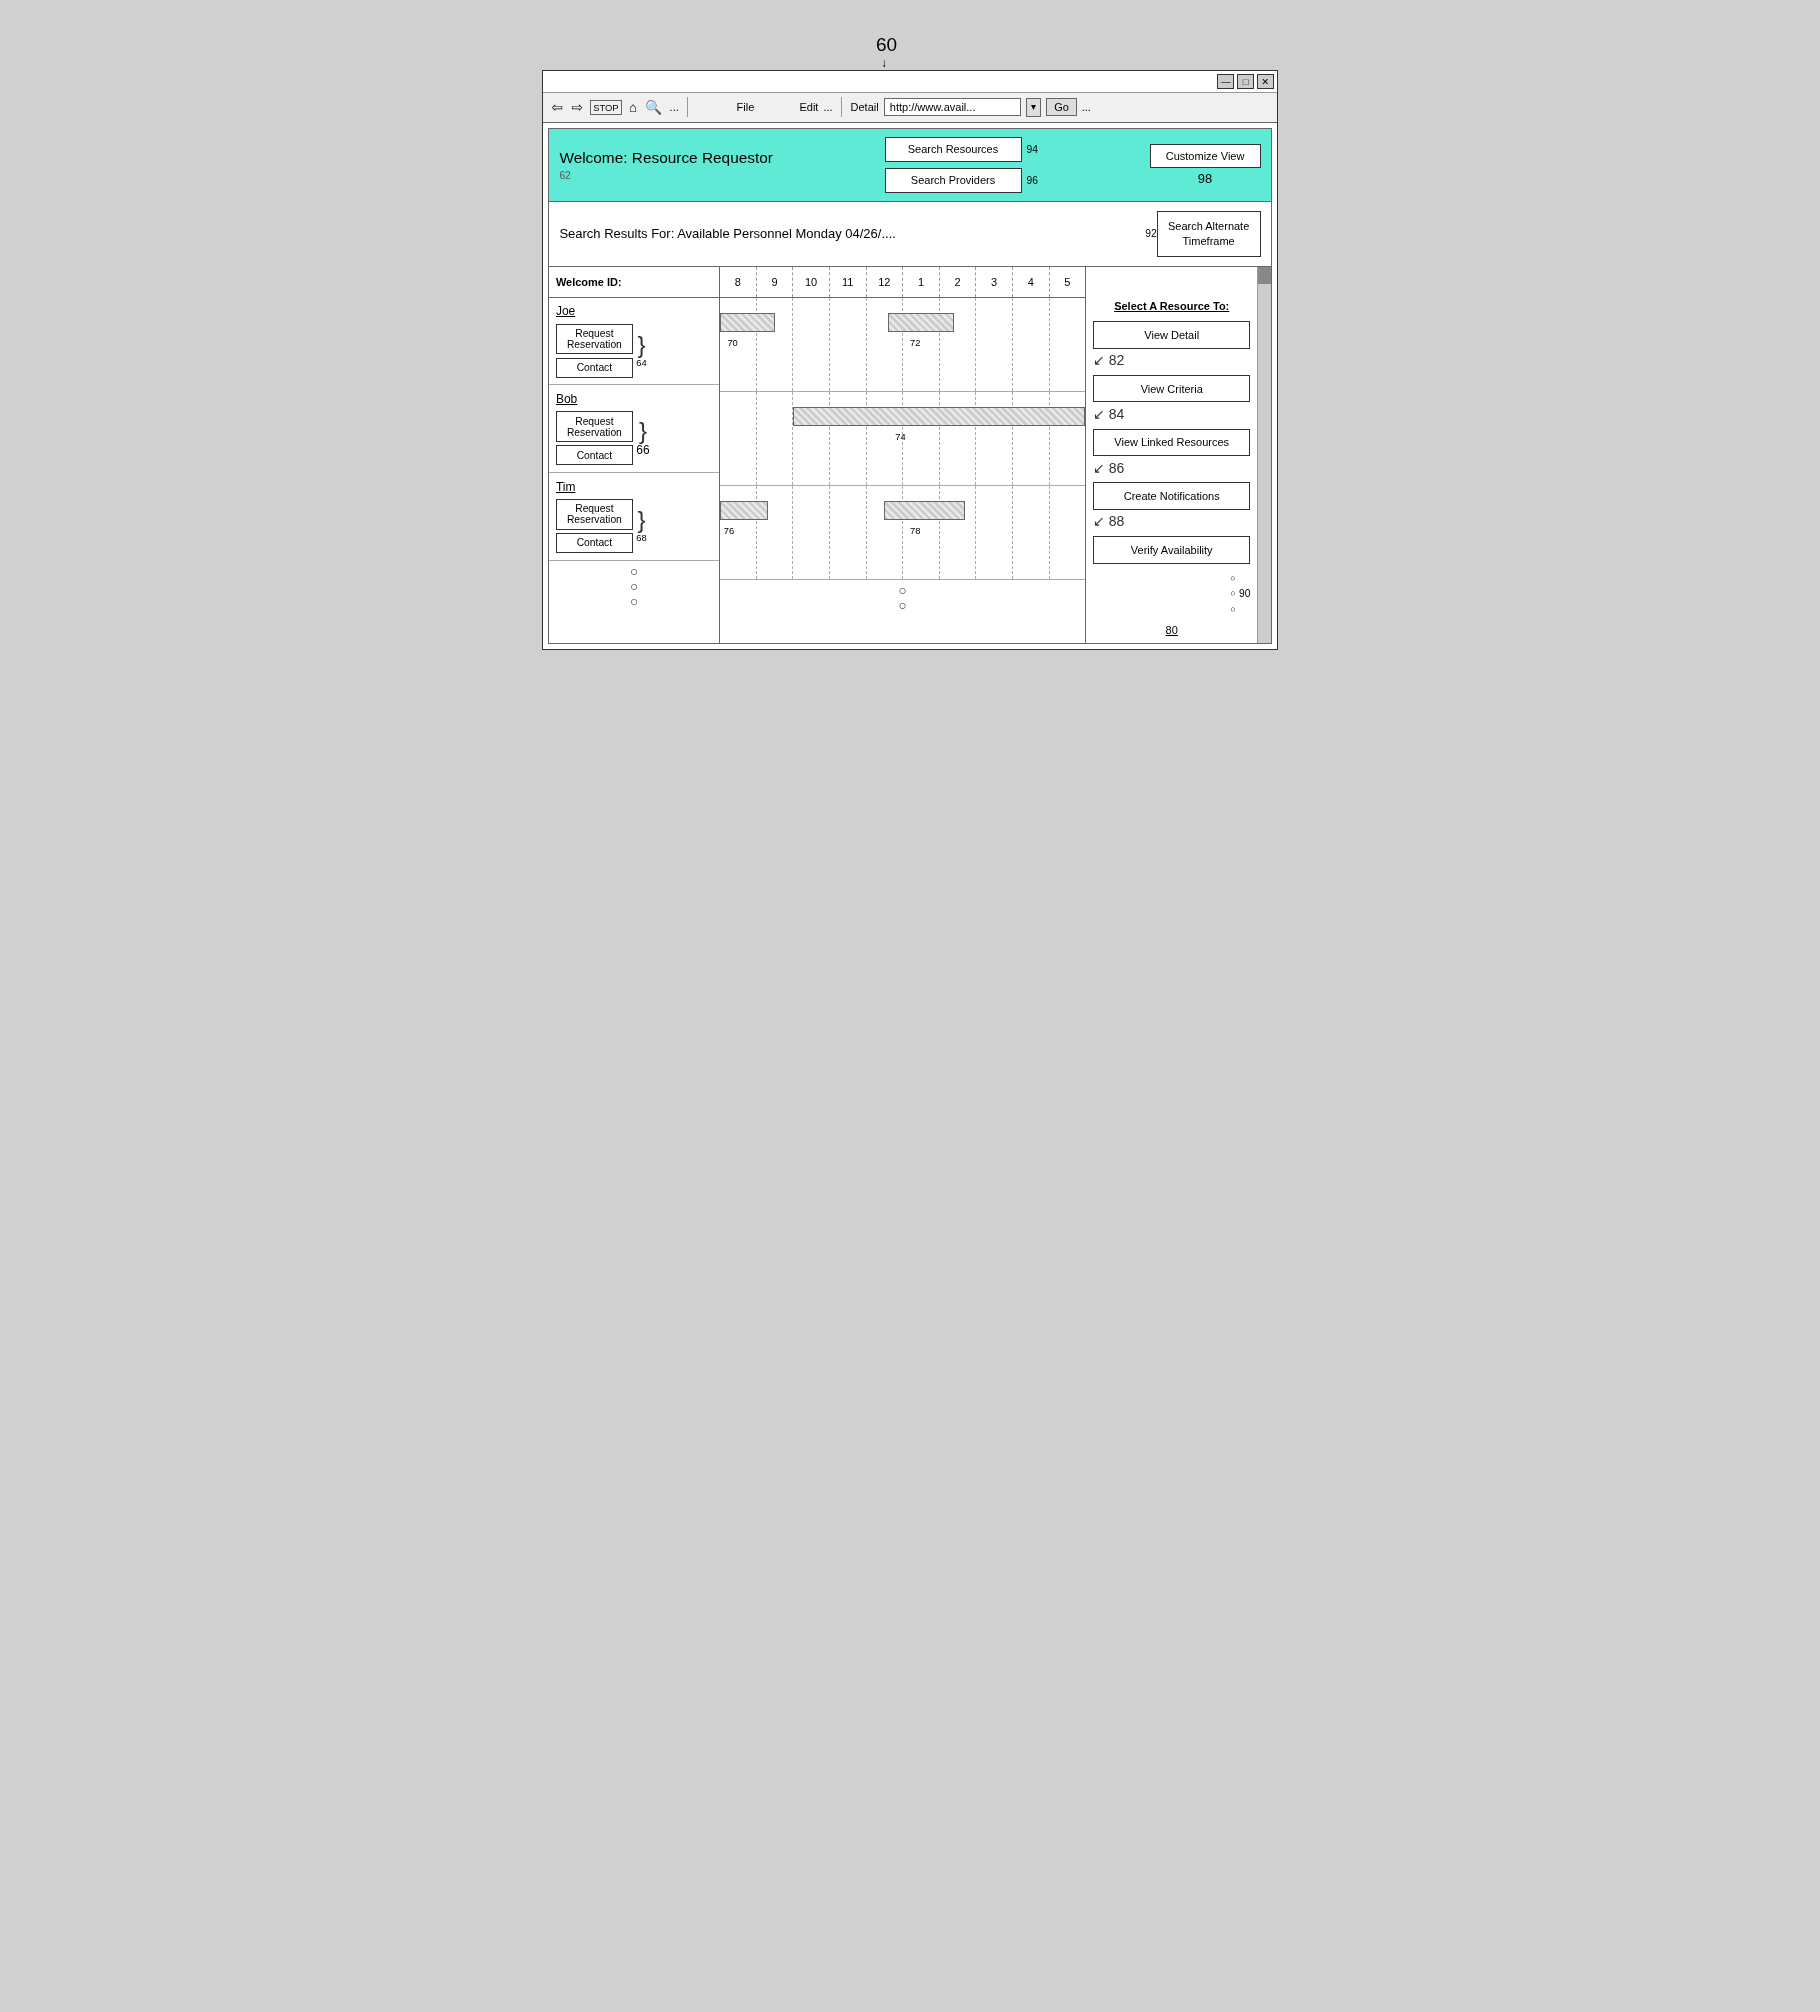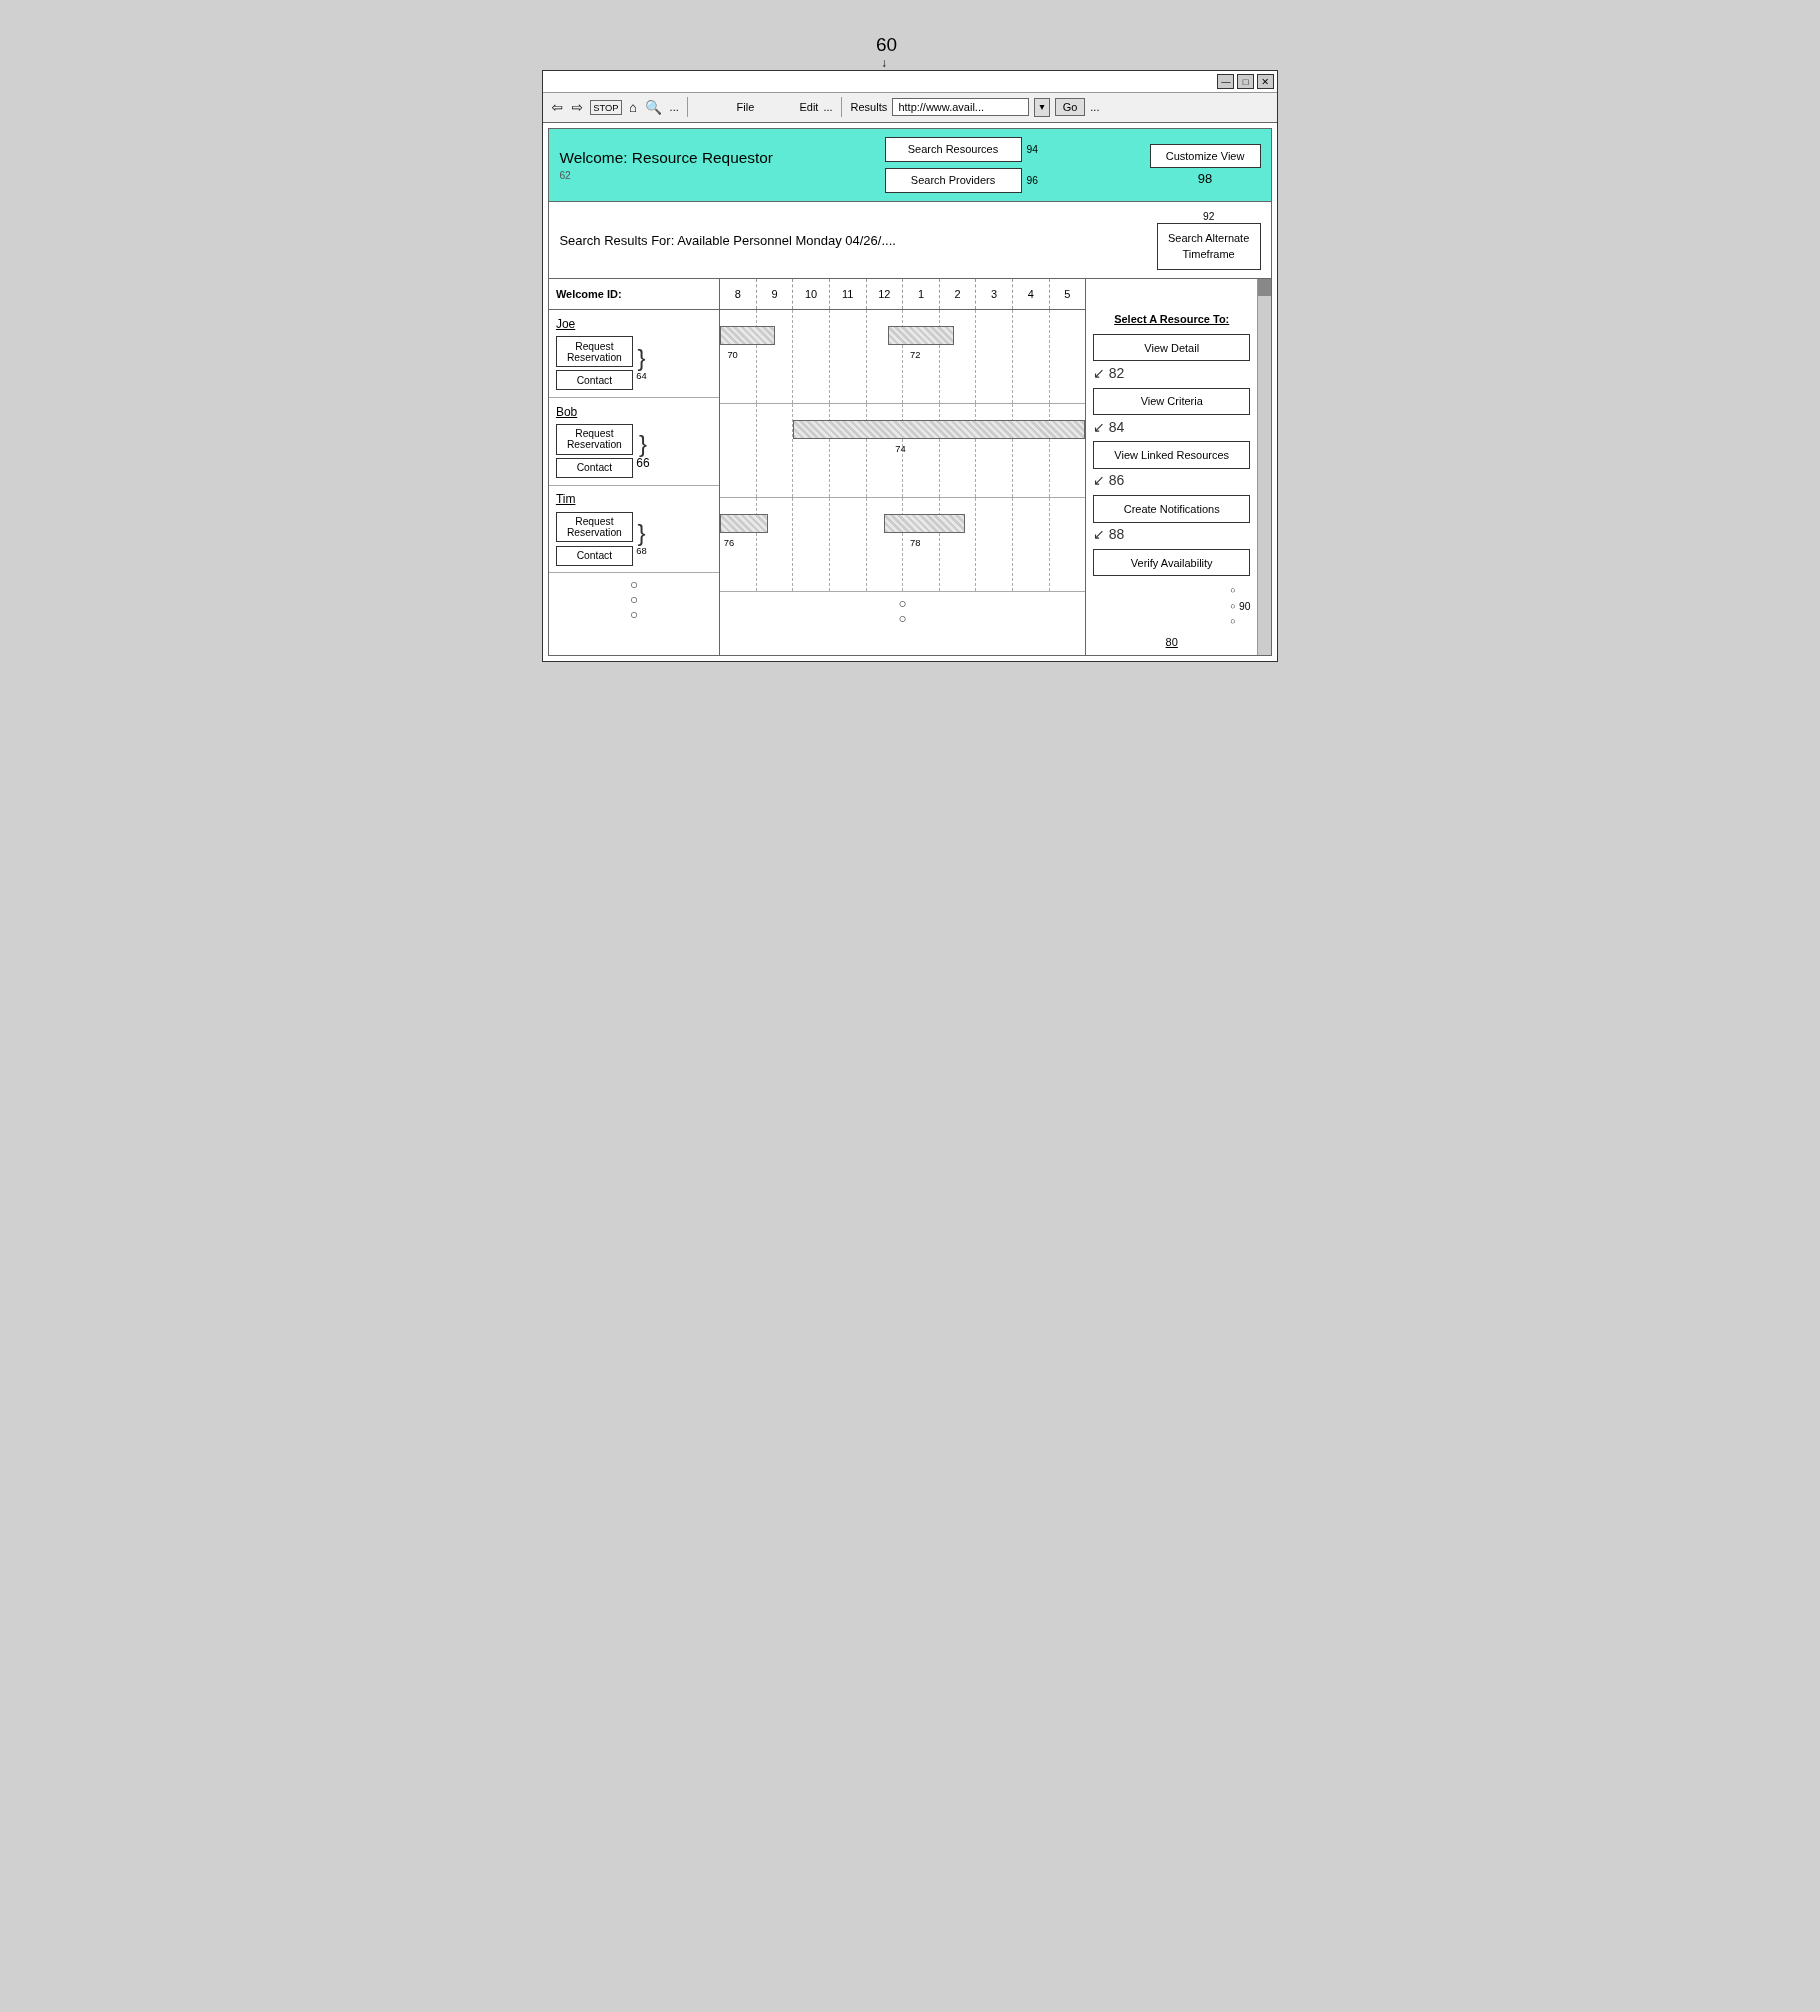--- a/index.html
+++ b/index.html
@@ -336,21 +336,21 @@
       <button class="nav-btn">⇨</button>
       <button class="nav-btn" style="font-size:9.4px; border:0.9px solid #666; padding:0.9px 2.6px;">STOP</button>
       <button class="nav-btn">⌂</button>
       <button class="nav-btn">🔍</button>
       <span class="toolbar-ellipsis">...</span>
       <div class="toolbar-sep"></div>
       <span class="menu-item">File</span>
       <span class="menu-item">Edit</span>
       <span class="toolbar-ellipsis">...</span>
       <div class="toolbar-sep"></div>
-      <span class="address-label">Results</span>
+      <span class="address-label">Detail</span>
       <input class="address-bar" value="http://www.avail..." style="">
       <div class="address-dropdown">▼</div>
       <button class="go-btn">Go</button>
       <span class="toolbar-ellipsis">...</span>
     </div>
 
     <div class="page-content">
 
       <div class="header-section">
         <div>
@@ -368,21 +368,21 @@
           </div>
         </div>
         <div style="display:flex; flex-direction:column; align-items:center; gap:3.4px;">
           <button class="customize-btn">Customize View</button>
           <span style="font-size:13px;text-align:right;">98</span>
         </div>
       </div>
 
       <div class="search-results-bar">
         <span class="search-results-text">Search Results For: Available Personnel Monday 04/26/....</span>
-        <div style="display:flex; flex-direction:column; align-items:center;">
+        <div style="display:flex; flex-direction:row; align-items:center;">
           <span style="font-size:10.3px; margin-bottom:1.7px;">92</span>
           <button class="alternate-btn">Search Alternate<br>Timeframe</button>
         </div>
       </div>
 
       <div class="main-area">
 
         <div class="resource-list">
           <div class="resource-id-header">Welcome ID:</div>
 

